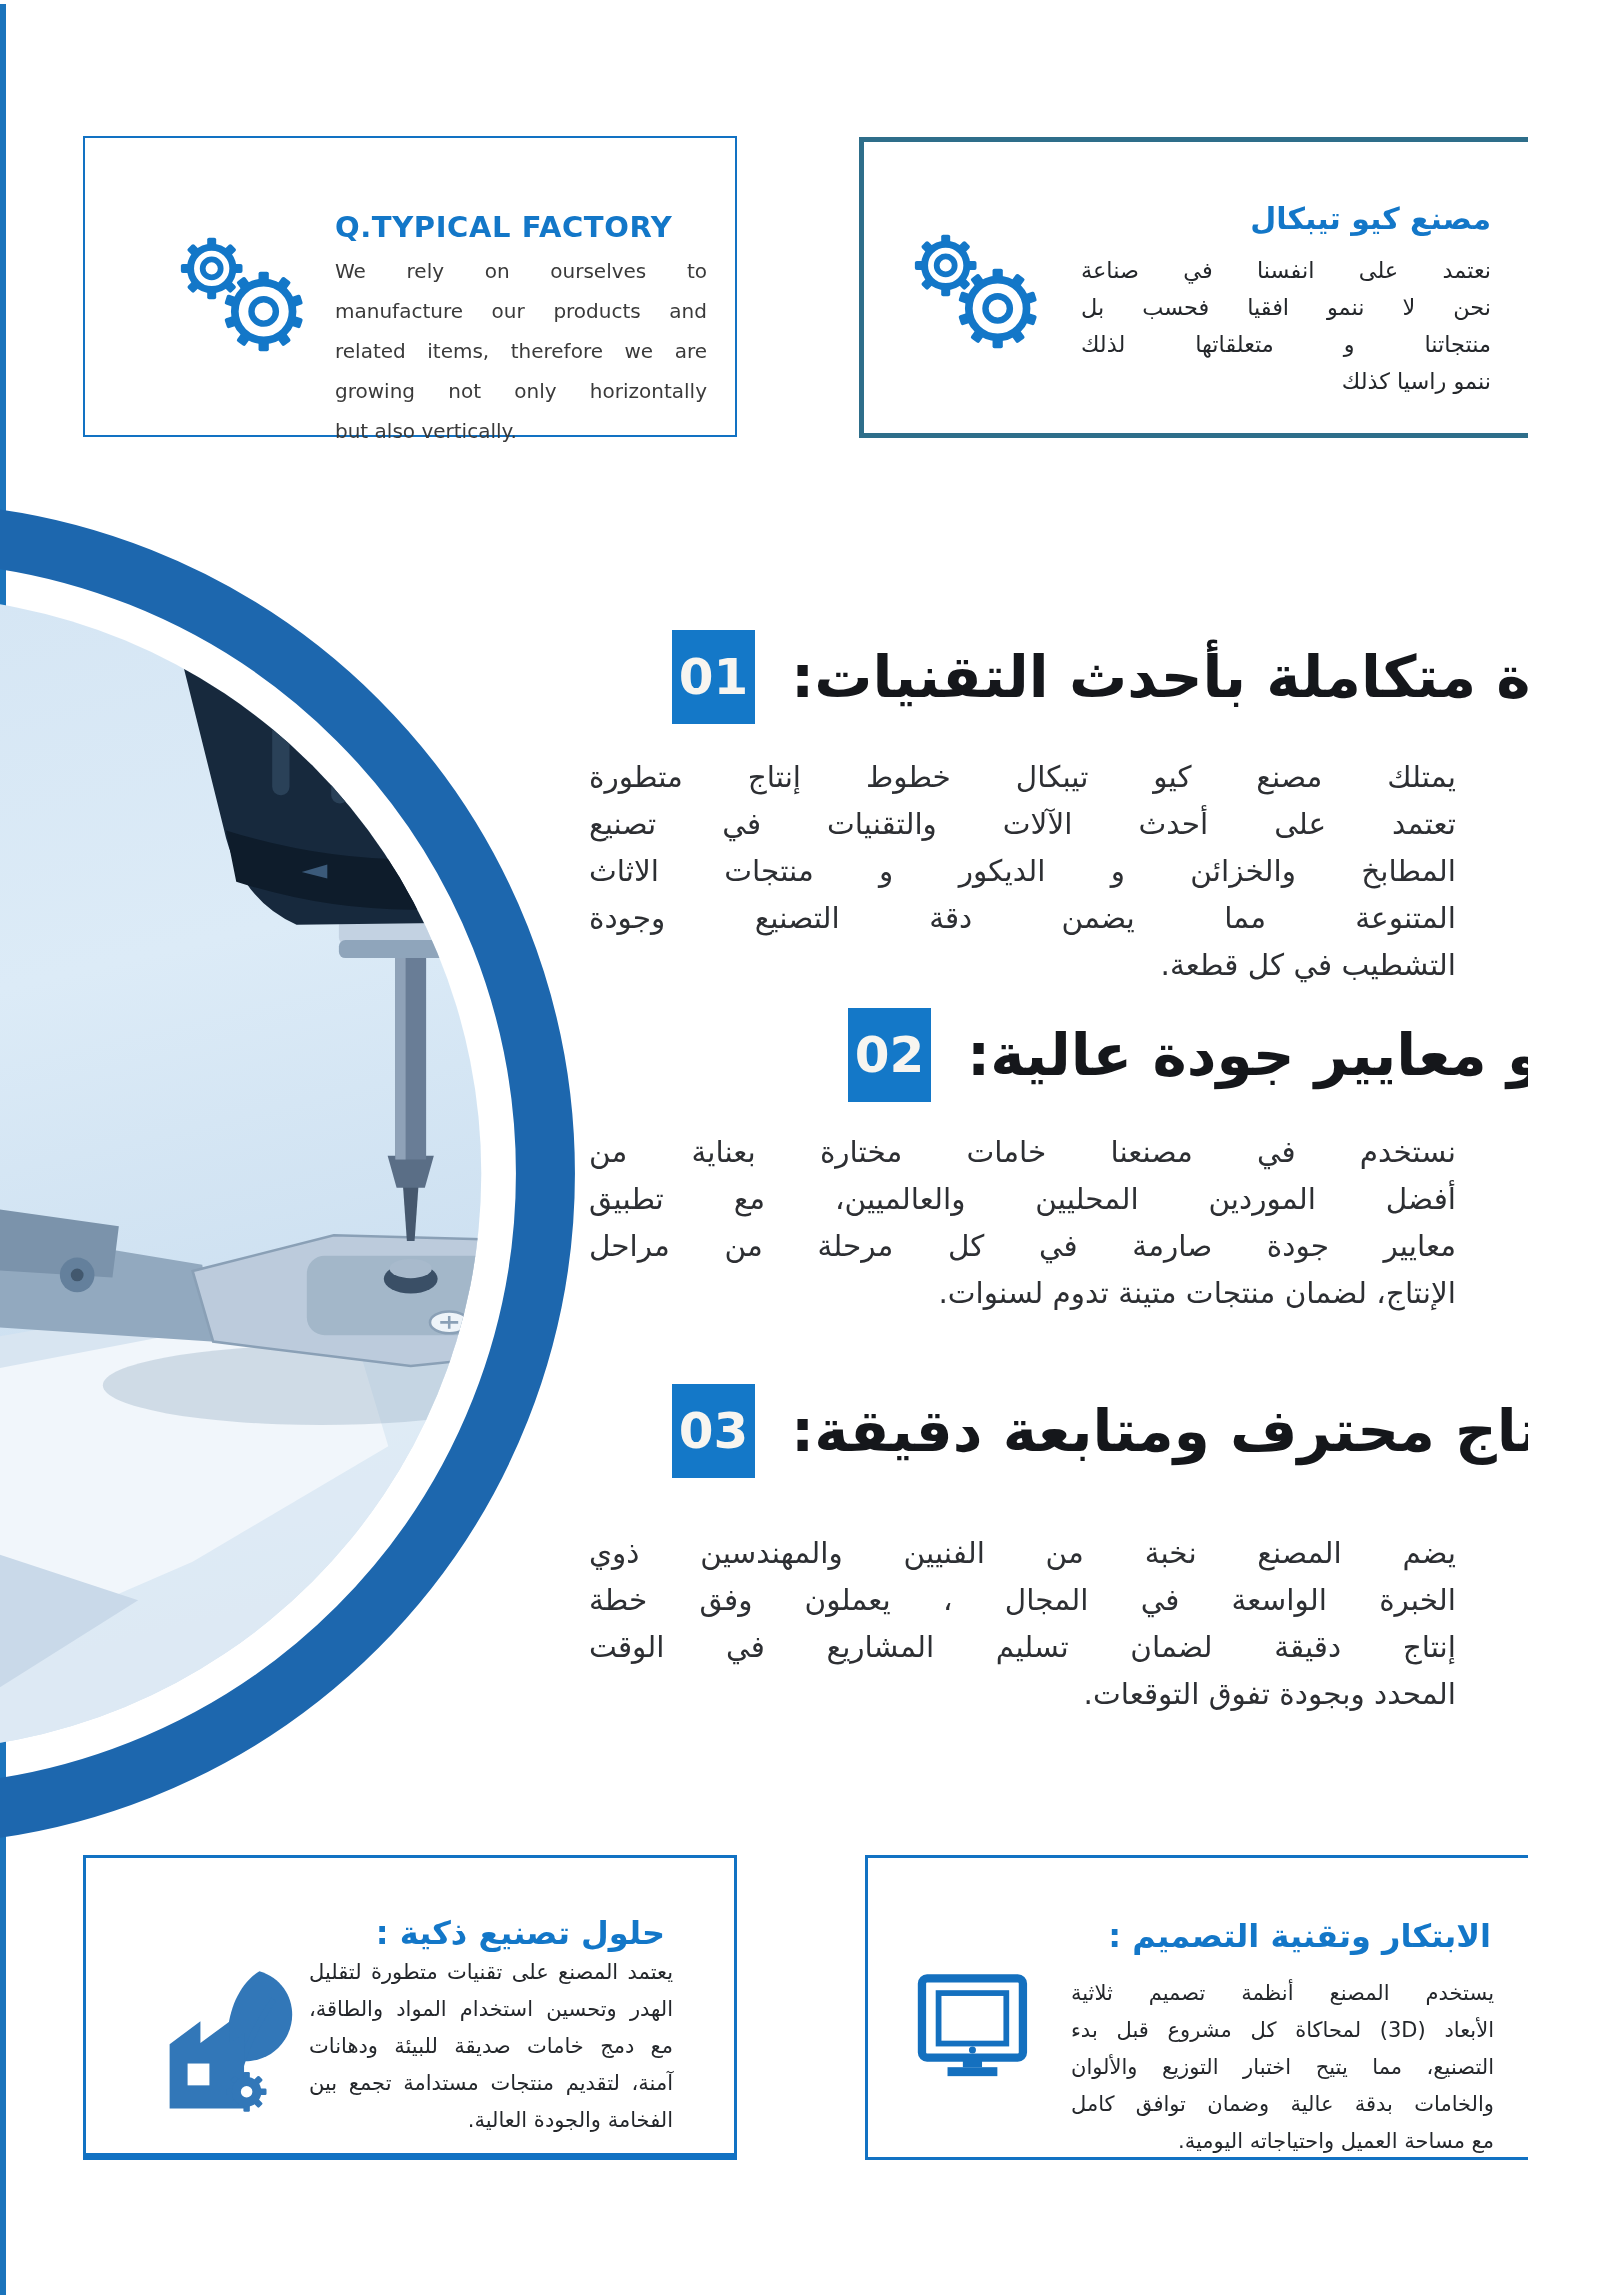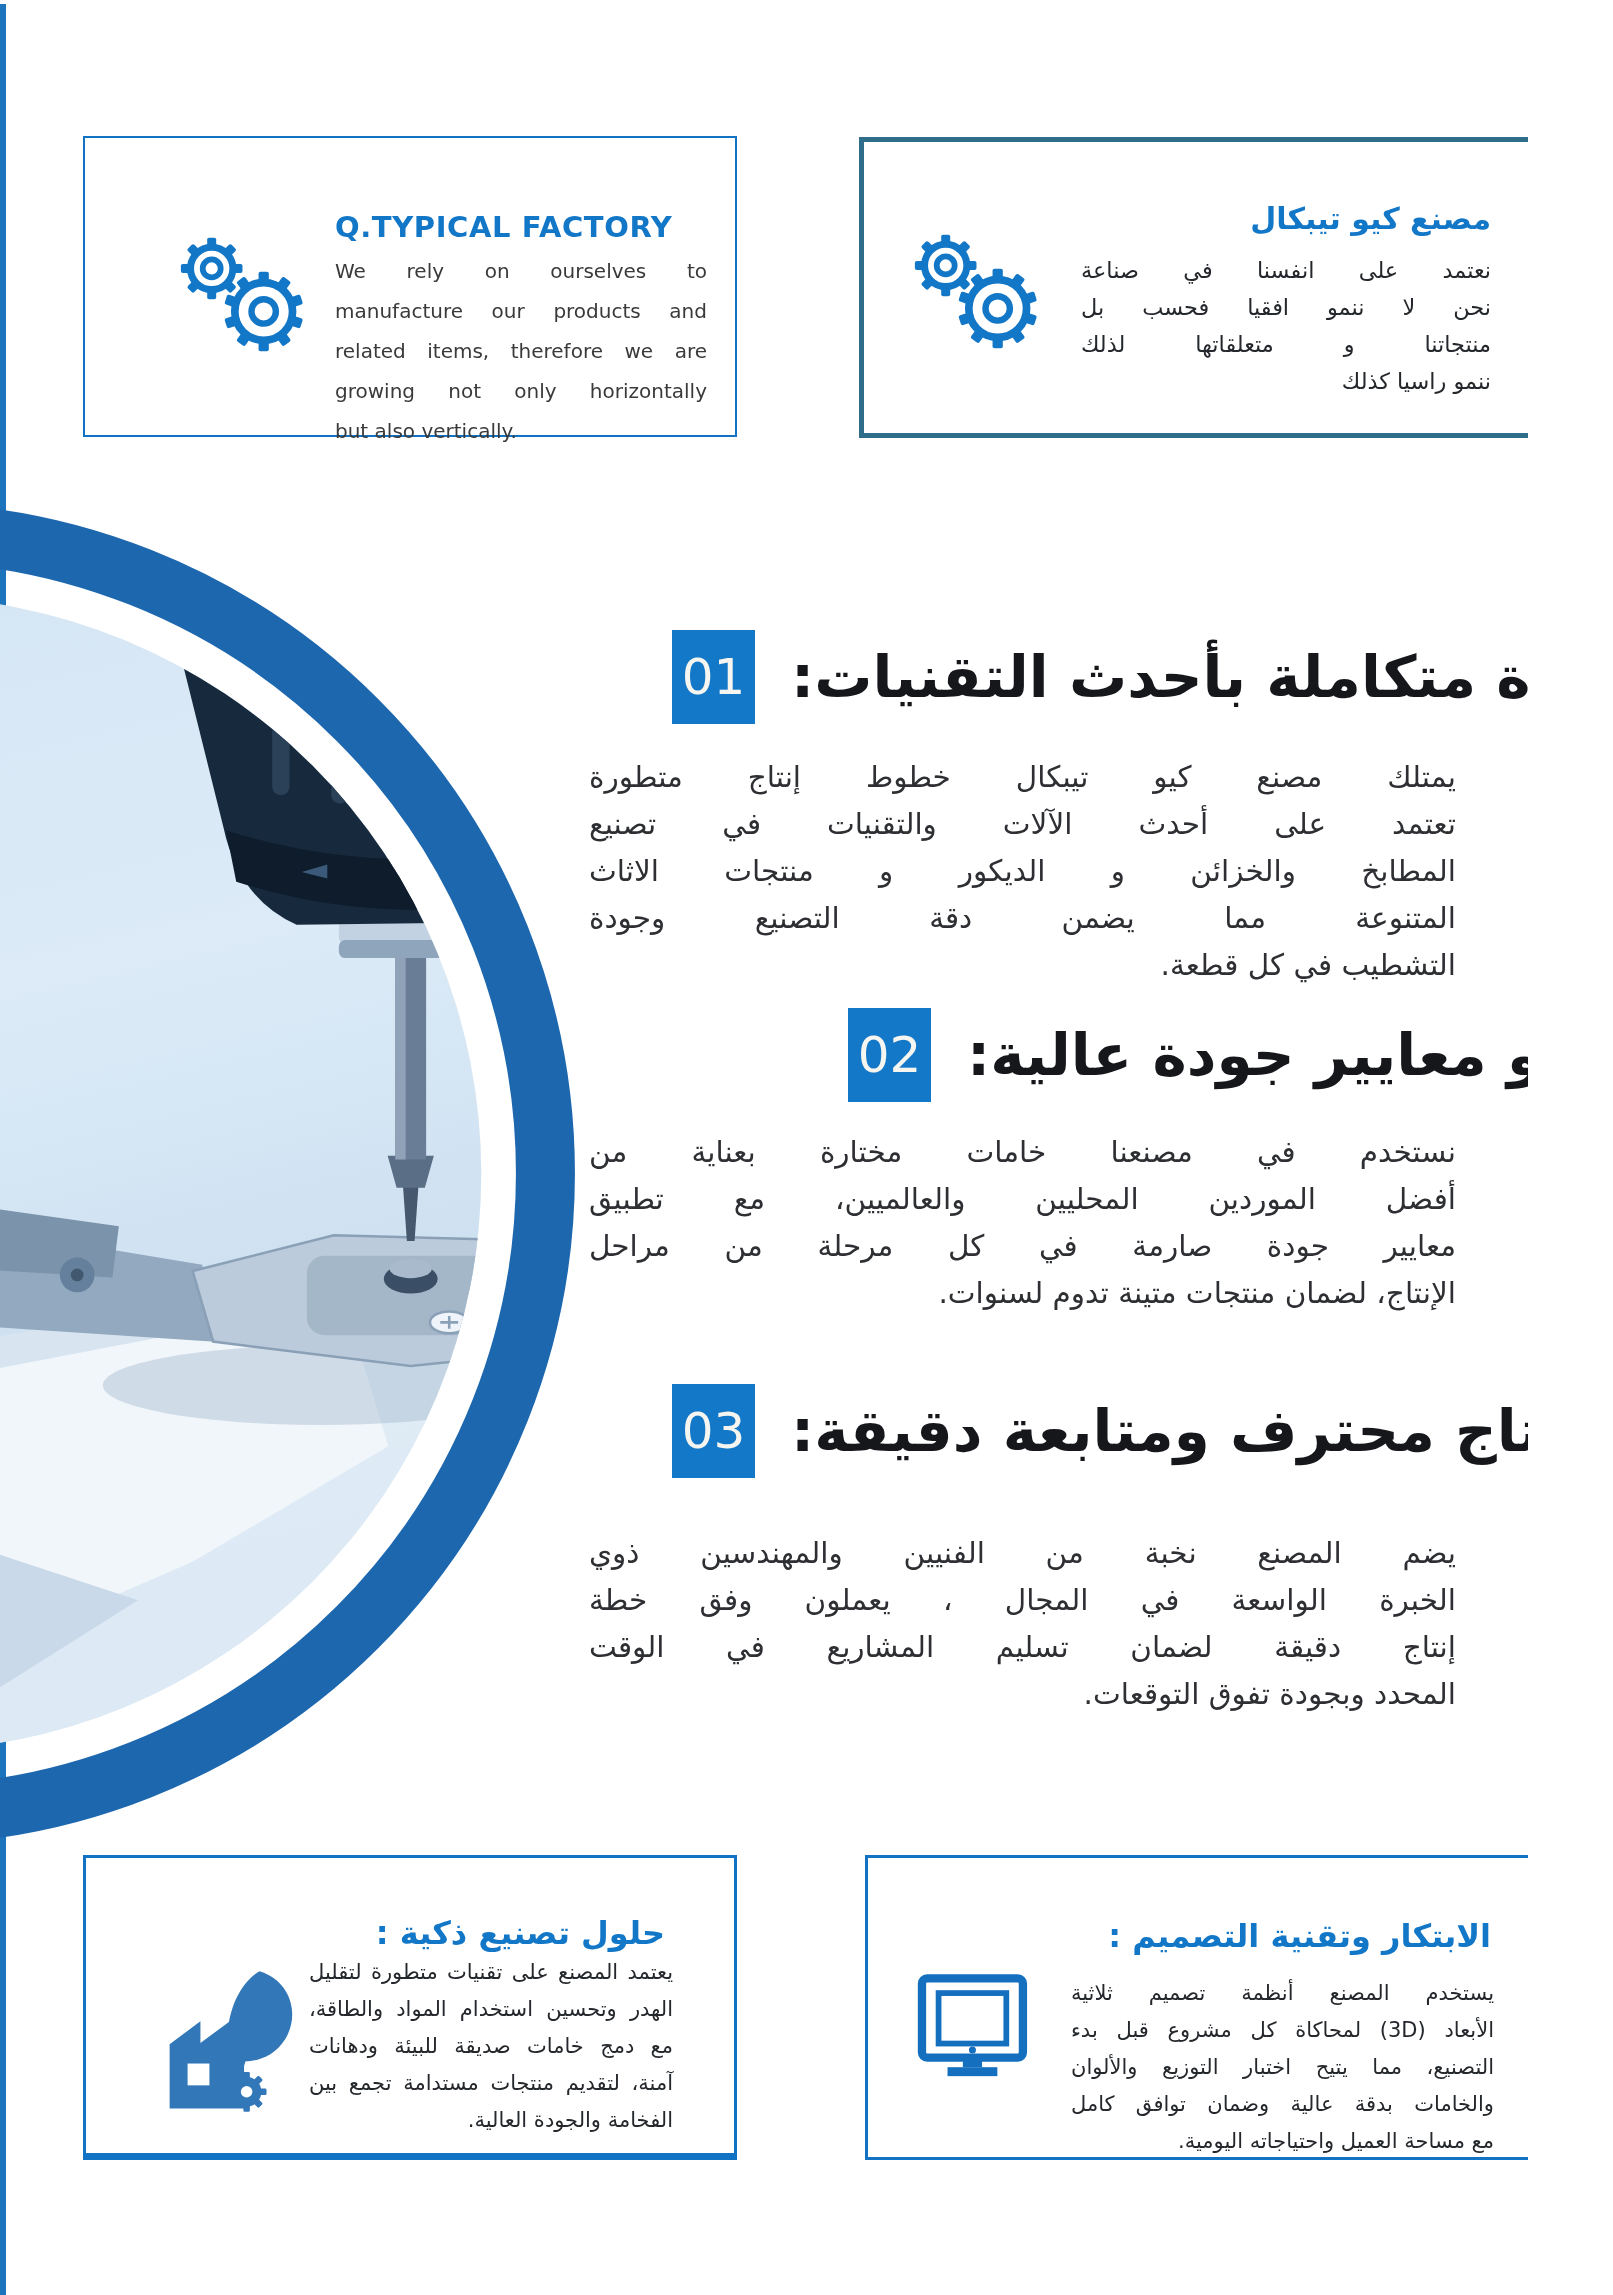--- a/index.html
+++ b/index.html
@@ -26,21 +26,21 @@
 
   
   [data-bind-lines] .ln{ text-align:justify; text-align-last:justify; }
   [data-bind-lines] .ln:last-child{ text-align-last:auto; }
 
   
   .sec-row{ position:absolute; display:flex; align-items:center; gap:36px; }
   .sec-row.s1{ left:672px; top:630px; }
   .sec-row.s2{ left:848px; top:1008px;align-items:center; }
   .sec-row.s3{ left:672px; top:1384px; }
-  .badge{ width:83px; height:94px; background:#1478c8; color:#f7f5f0; font-size:50px; font-weight:normal;
+  .badge{ width:83px; height:94px; background:#1478c8; color:#f7f5f0; font-size:50px; font-weight:bold;
           display:flex; align-items:center; justify-content:center; }
   .sec-heading{ font-size:58px; font-weight:700; color:#15171b; white-space:nowrap; direction:rtl; }
 
   .sec-par{ position:absolute; right:72px; width:867px; font-size:29.5px; line-height:47px; color:#2d2f33; direction:rtl; }
   .sec-par.p1{ top:754px; }
   .sec-par.p2{ top:1129px; }
   .sec-par.p3{ top:1530px; }
 
   
   .bl-title{ position:absolute; right:69px; top:56px; font-size:32px; font-weight:bold; color:#1377c8; white-space:nowrap; }

